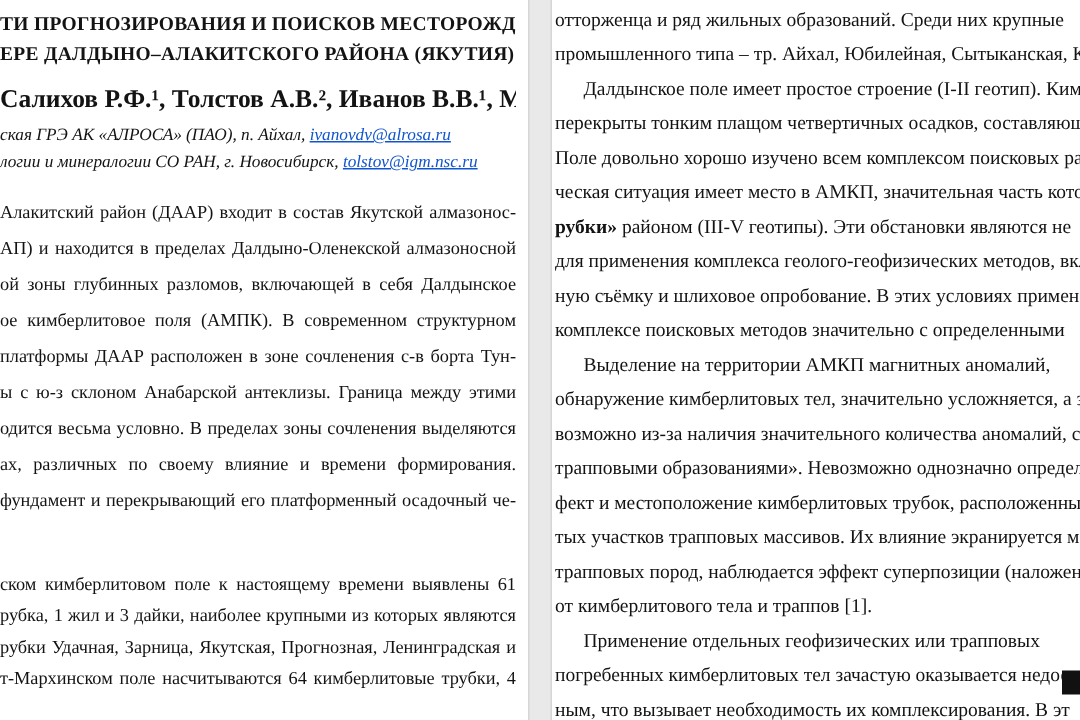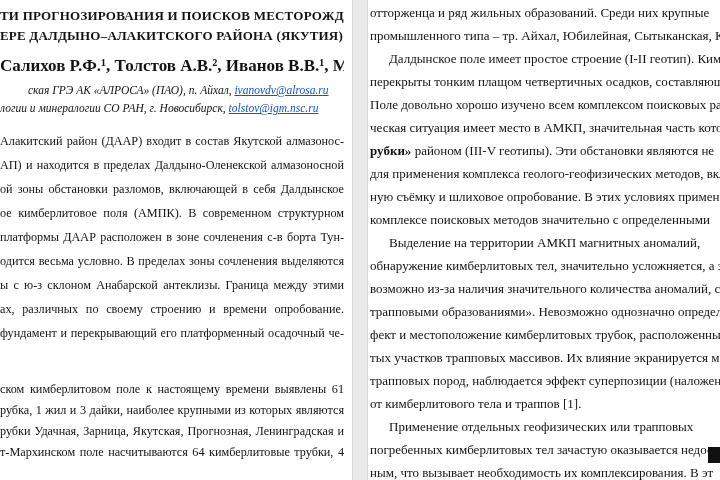--- a/index.html
+++ b/index.html
@@ -5,21 +5,21 @@
   html,body{margin:0;padding:0;}
   body{width:720px;height:480px;overflow:hidden;background:#e9e9e9;}
   .screen{position:relative;width:720px;height:480px;overflow:hidden;background:#fff;
           font-family:"Liberation Serif",serif;color:var(--text,#131313);}
   .page{position:absolute;top:0;height:480px;background:var(--page-background,#fff);}
   .page-left{left:0;width:352px;}
   .left-inner{padding-top:6px;padding-right:8px;}
   .title-line{font-weight:bold;font-size:13px;line-height:20px;white-space:nowrap;letter-spacing:.2px;overflow:hidden;}
   .authors{margin-top:12px;font-weight:bold;font-size:17px;line-height:16px;white-space:nowrap;overflow:hidden;}
   .affil{font-style:italic;font-size:11.5px;line-height:18px;white-space:nowrap;overflow:hidden;}
-  .affil-first{margin-top:7px;padding-left:28px;}
+  .affil-first{margin-top:7px;}
   .email{color:var(--link,#1155cc);text-decoration:underline;cursor:pointer;}
   .para1{margin-top:12px;}
   .para2{margin-top:34px;}
   .body-line{font-size:12.2px;line-height:24px;height:24px;overflow:hidden;
              text-align:justify;text-align-last:justify;}
   .para2 .body-line{line-height:21px;height:21px;}
   .page-gap{position:absolute;left:352px;top:0;width:16px;height:480px;box-sizing:border-box;
             background:var(--gap-background,#e9e9e9);
             border-left:1px solid #d6d6d6;border-right:1px solid #d6d6d6;}
   .page-right{left:368px;width:352px;overflow:hidden;}
@@ -39,26 +39,26 @@
       <div class="title-block">
         <div class="title-line">ТИ ПРОГНОЗИРОВАНИЯ И ПОИСКОВ МЕСТОРОЖДЕ-</div>
         <div class="title-line">ЕРЕ ДАЛДЫНО–АЛАКИТСКОГО РАЙОНА (ЯКУТИЯ)</div>
       </div>
       <div class="authors">Салихов Р.Ф.¹, Толстов А.В.², Иванов В.В.¹, Морозова Н.Е.¹</div>
       <div class="affil affil-first"><span>ская ГРЭ АК «АЛРОСА» (ПАО), п. Айхал, </span><a class="email">ivanovdv@alrosa.ru</a></div>
       <div class="affil"><span>логии и минералогии СО РАН, г. Новосибирск, </span><a class="email">tolstov@igm.nsc.ru</a></div>
       <div class="para1">
           <div class="body-line">Алакитский район (ДААР) входит в состав Якутской алмазонос-</div>
           <div class="body-line">АП) и находится в пределах Далдыно-Оленекской алмазоносной</div>
-          <div class="body-line">ой зоны обстановки разломов, включающей в себя Далдынское</div>
+          <div class="body-line">ой зоны глубинных разломов, включающей в себя Далдынское</div>
           <div class="body-line">ое кимберлитовое поля (АМПК). В современном структурном</div>
           <div class="body-line">платформы ДААР расположен в зоне сочленения с-в борта Тун-</div>
+          <div class="body-line">ы с ю-з склоном Анабарской антеклизы. Граница между этими</div>
           <div class="body-line">одится весьма условно. В пределах зоны сочленения выделяются</div>
-          <div class="body-line">ы с ю-з склоном Анабарской антеклизы. Граница между этими</div>
-          <div class="body-line">ах, различных по своему строению и времени опробование.</div>
+          <div class="body-line">ах, различных по своему влияние и времени формирования.</div>
           <div class="body-line">фундамент и перекрывающий его платформенный осадочный че-</div>
         </div>
       <div class="para2">
           <div class="body-line">ском кимберлитовом поле к настоящему времени выявлены 61</div>
           <div class="body-line">рубка, 1 жил и 3 дайки, наиболее крупными из которых являются</div>
           <div class="body-line">рубки Удачная, Зарница, Якутская, Прогнозная, Ленинградская и</div>
           <div class="body-line">т-Мархинском поле насчитываются 64 кимберлитовые трубки, 4</div>
         </div>
     </div>
   </div>

